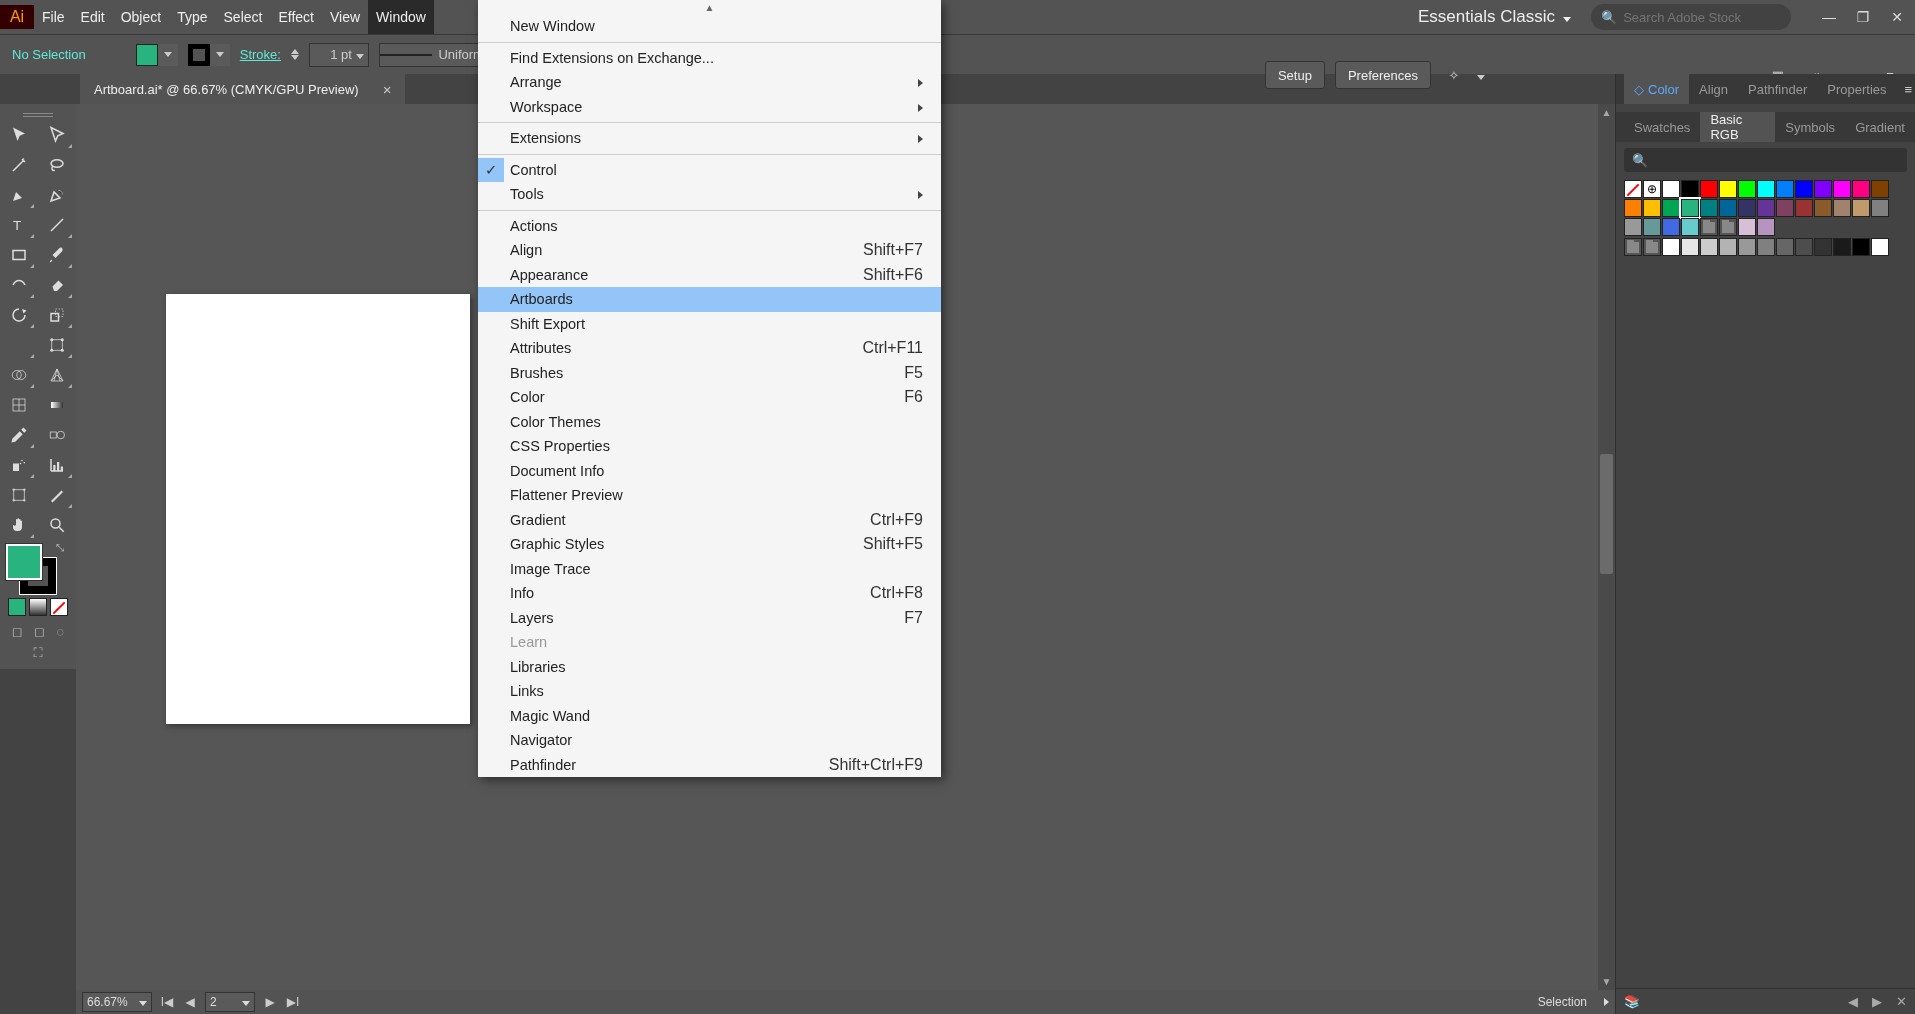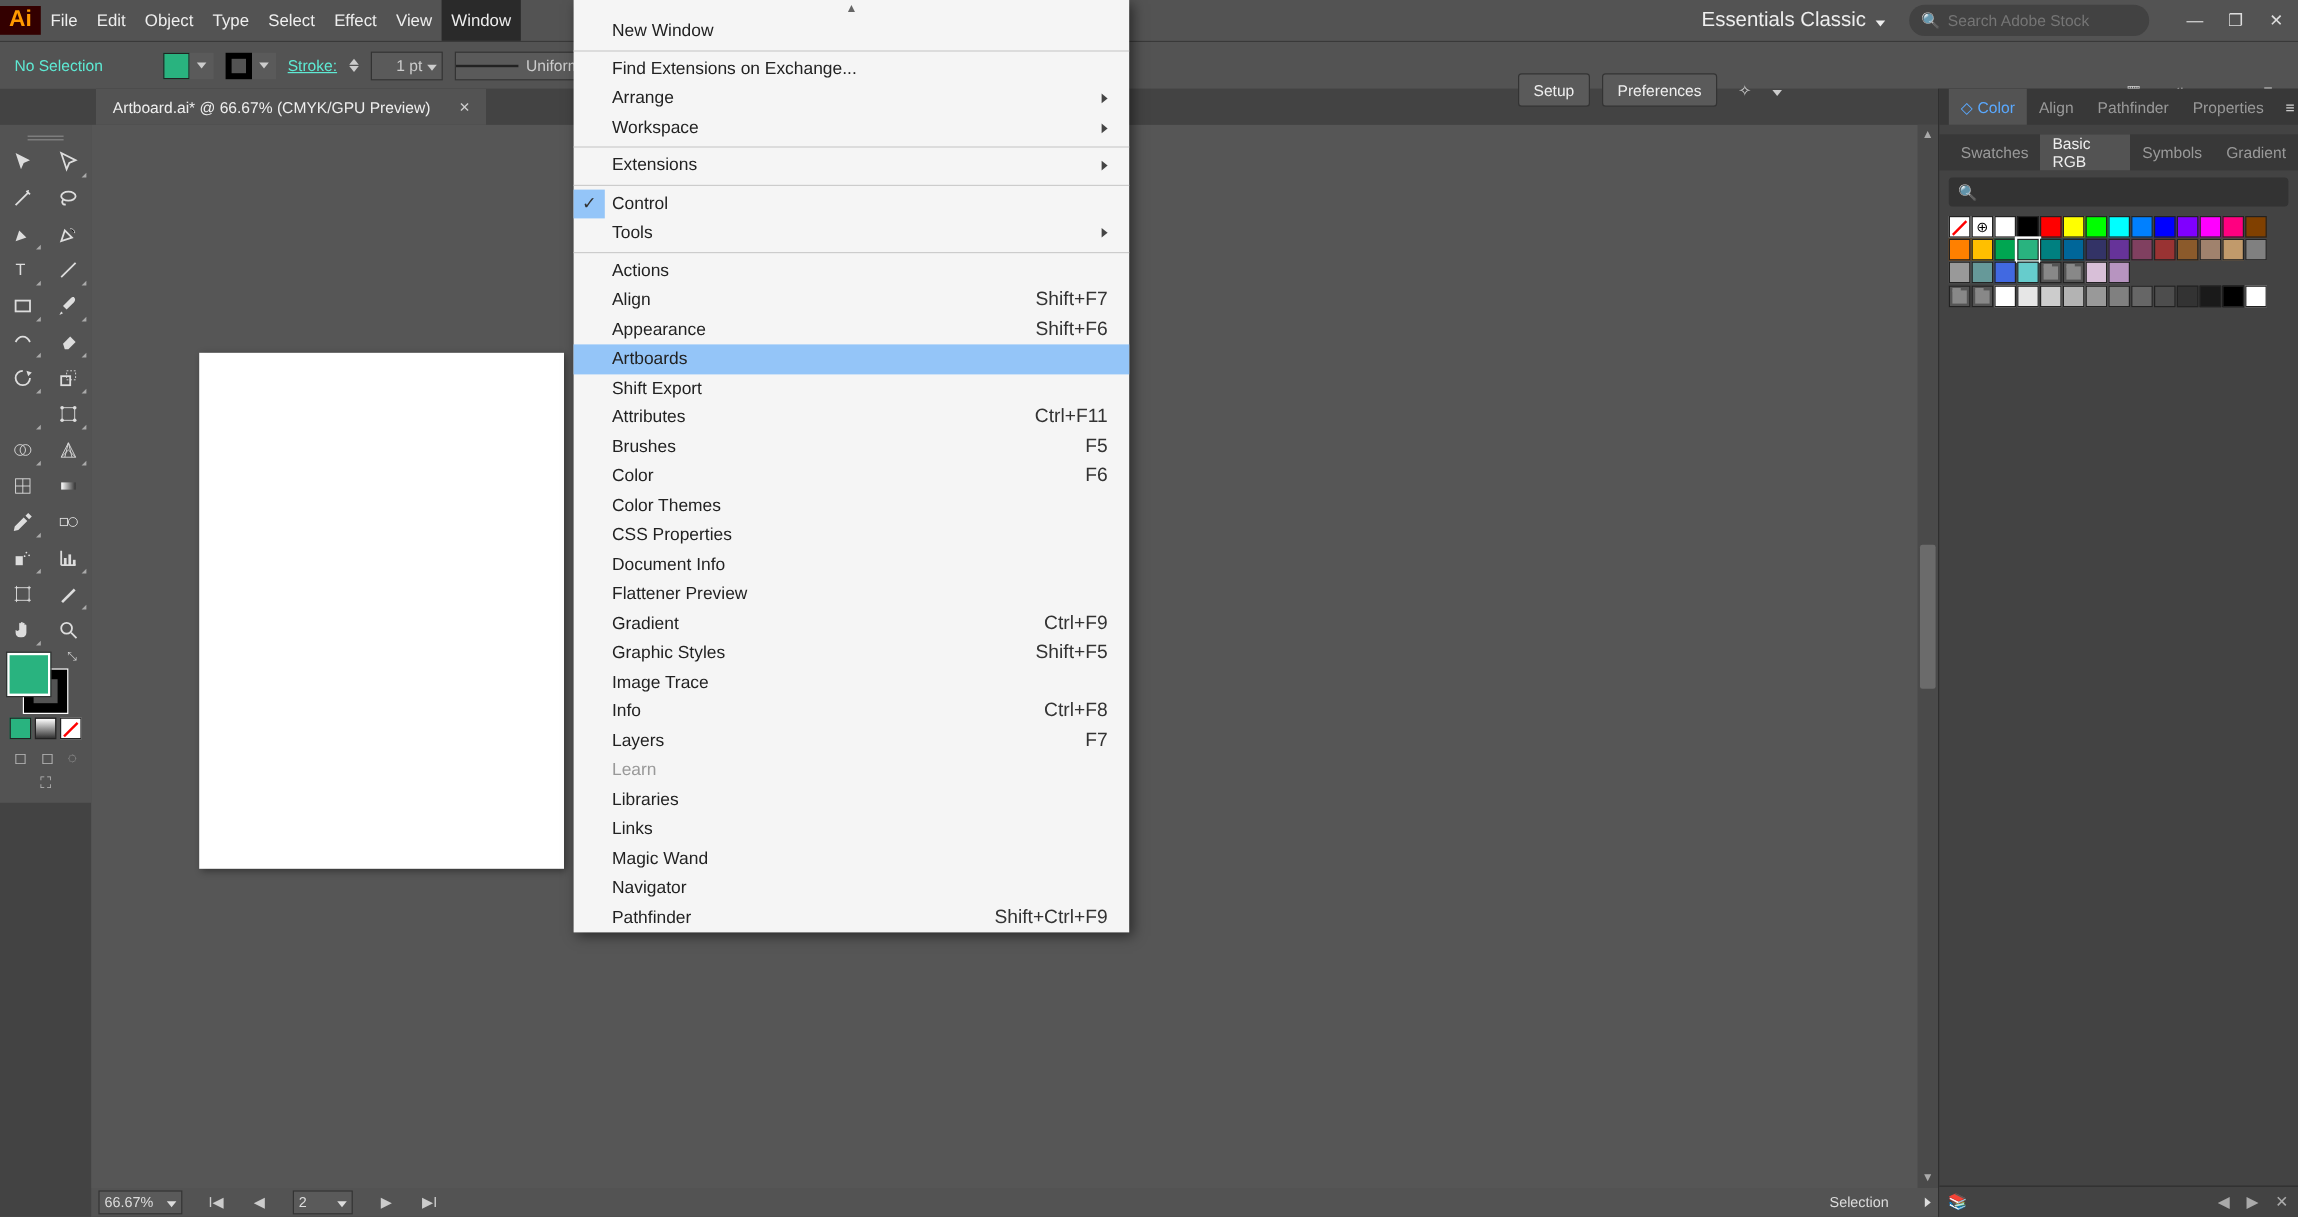--- a/index.html
+++ b/index.html
@@ -1,20 +1,20 @@
 <!DOCTYPE html>
 <html><head>
 <meta charset="utf-8">
 <style>
 * { margin: 0; padding: 0; box-sizing: border-box; font-family: "Segoe UI", Arial, sans-serif; user-select: none; }
 body { background: #434343; width: 1915px; height: 1014px; overflow: hidden; color: #ccc; font-size: 13px; }
 
 
 .menubar { height: 34px; background: #535353; display: flex; align-items: center; position: relative; }
-.app-logo { width: 34px; height: 24px; background: #330000; color: #ff9a00; font-weight: bold; display: flex; align-items: center; justify-content: center; font-size: 19px; }
+.app-logo { width: 34px; height: 24px; background: #330000; color: #ff9a00; font-weight: normal; display: flex; align-items: center; justify-content: center; font-size: 16px; }
 .menu-item { padding: 0 8px; height: 34px; display: flex; align-items: center; color: #eee; font-size: 14px; cursor: default; }
 .menu-item.active { background: #2a2a2a; }
 .menubar-right { margin-left: auto; display: flex; align-items: center; gap: 8px; padding-right: 10px; }
 .workspace-combo { color: #eee; display: flex; align-items: center; gap: 8px; padding: 0 12px; height: 28px; cursor: default; font-size: 17px;}
 .search-stock { background: #424242; border-radius: 14px; height: 26px; width: 200px; display: flex; align-items: center; padding: 0 10px; gap: 6px; }
 .search-stock input { background: transparent; border: none; outline: none; color: #ccc; font-size: 13px; flex: 1; }
 .win-btns { display: flex; gap: 18px; margin-left: 22px; color: #ddd; }
 .win-btn { width: 16px; height: 16px; display: flex; align-items: center; justify-content: center; cursor: default; font-size: 14px; }
 
 
@@ -61,21 +61,21 @@
 
 .canvas-area { position: absolute; left: 76px; top: 0; right: 300px; bottom: 24px; background: #565656; overflow: hidden; }
 .artboard { position: absolute; top: 190px; left: 90px; width: 304px; height: 430px; background: #fff; box-shadow: 2px 2px 6px rgba(0,0,0,0.4); }
 
 .canvas-scroll-v { position:absolute; right:300px; top:0; bottom:24px; width:17px; background:#4a4a4a; }
 .canvas-scroll-v .up,.canvas-scroll-v .down{height:17px;display:flex;align-items:center;justify-content:center;color:#aaa;font-size:10px;}
 .canvas-scroll-v .down{position:absolute;bottom:0;width:100%;}
 .canvas-scroll-v .thumb{position:absolute;top:350px;height:120px;left:2px;right:2px;background:#6b6b6b;border-radius:2px;}
 
 
-.statusbar { position: absolute; left: 76px; right: 300px; bottom: 0; height: 24px; background: #535353; display: flex; align-items: center; padding: 0 6px; gap: 20px; color: #ddd; font-size: 12px; }
+.statusbar { position: absolute; left: 76px; right: 300px; bottom: 0; height: 24px; background: #535353; display: flex; align-items: center; padding: 0 6px; gap: 7px; color: #ddd; font-size: 12px; }
 .zoom-combo { width: 70px; height: 20px; background: #5a5a5a; border: 1px solid #333; display: flex; align-items: center; justify-content: space-between; padding: 0 4px; }
 .nav-btn { width: 16px; height: 20px; display: flex; align-items: center; justify-content: center; color: #ccc; }
 .artboard-combo { width: 50px; height: 20px; background: #5a5a5a; border: 1px solid #333; display: flex; align-items: center; justify-content: space-between; padding: 0 4px; }
 .status-tool { margin-left: auto; margin-right: 10px; }
 
 
 .right-panels { position: absolute; right: 0; top: -30px; width: 300px; bottom: 0; background: #434343; border-left: 1px solid #2f2f2f; }
 .panel-tabstrip { height: 30px; background: #383838; display: flex; align-items: center; padding-left: 8px; gap: 0; }
 .ptab { padding: 0 10px; height: 30px; display: flex; align-items: center; color: #999; font-size: 13px; cursor: default; }
 .ptab.active { background: #535353; color: #eee; }

